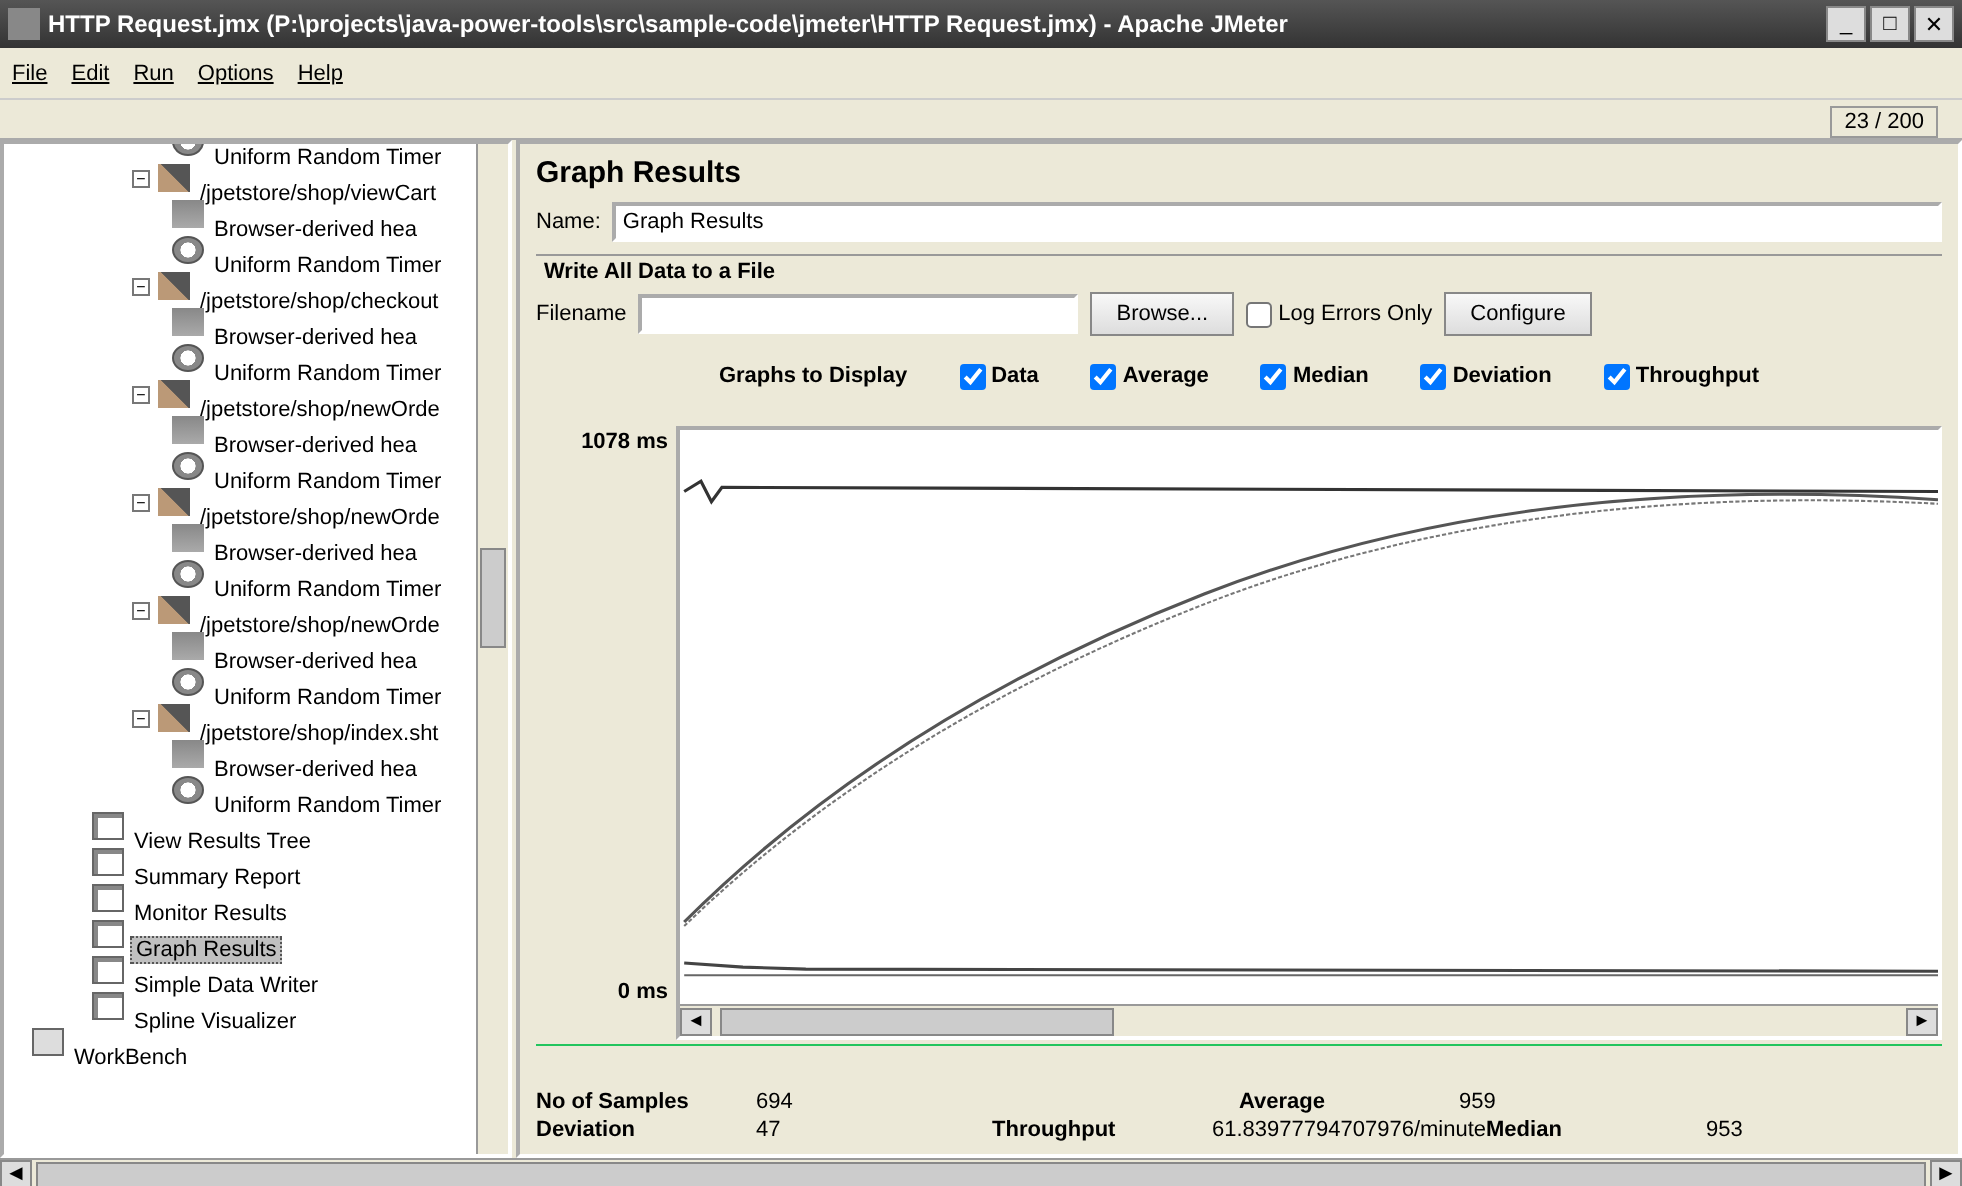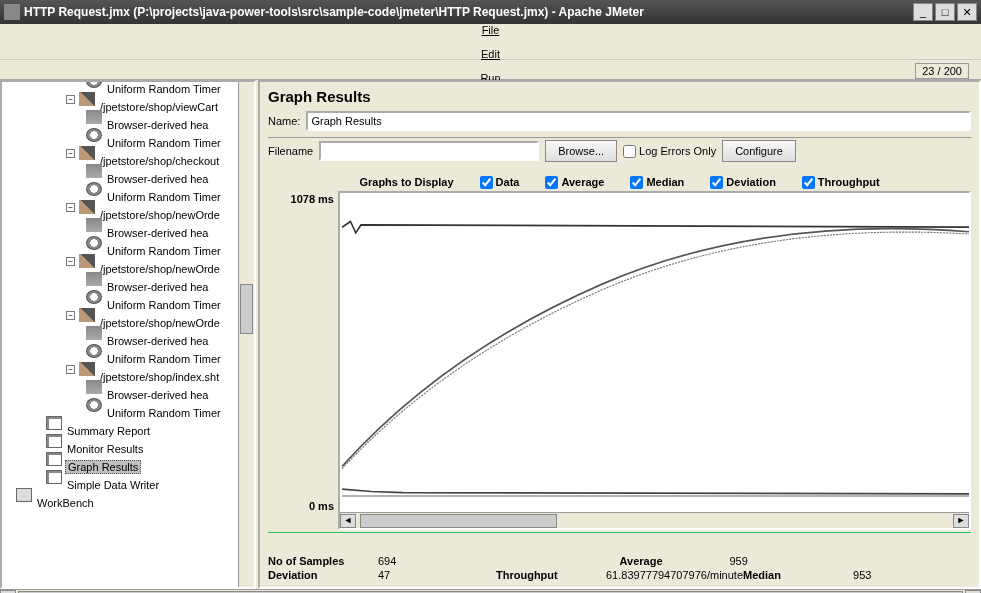--- a/index.html
+++ b/index.html
@@ -4,21 +4,21 @@
 <style>
 * { box-sizing: border-box; margin: 0; padding: 0; font-family: Arial, sans-serif; font-size: 11px; }
 body { width: 981px; height: 593px; background: #ece9d8; overflow: hidden; }
 
 .titlebar { height: 24px; background: linear-gradient(#555,#333); color: white; display: flex; align-items: center; padding: 0 4px; }
 .titlebar .icon { width: 16px; height: 16px; background: #888; margin-right: 4px; }
 .titlebar .title { flex: 1; font-size: 12px; font-weight: bold; }
 .titlebar .wbuttons { display: flex; gap: 2px; }
 .titlebar .wbtn { width: 20px; height: 18px; background: #ddd; border: 1px solid #888; display: flex; align-items: center; justify-content: center; color: #000; }
 
-.menubar { height: 36px; background: #ece9d8; border-bottom: 1px solid #ccc; display: flex; align-items: center; padding: 0 6px; gap: 12px; flex-direction: column; }
+.menubar { height: 26px; background: #ece9d8; border-bottom: 1px solid #ccc; display: flex; align-items: center; padding: 0 6px; gap: 12px; }
 .menubar span { text-decoration: underline; text-decoration-color: #000; }
 .menubar .mi { color: #000; }
 
 .counter-row { height: 20px; display: flex; justify-content: flex-end; align-items: flex-end; padding-right: 12px; border-bottom: 1px solid #aaa; }
 .counter-box { border: 1px solid #999; padding: 1px 6px; background: #ece9d8; }
 
 .body { display: flex; height: calc(593px - 24px - 22px - 20px - 18px); }
 
 .tree-panel { width: 256px; border: 2px inset #fff; background: #fff; overflow: hidden; position: relative; }
 .tree-content { position: absolute; top: -10px; left: 0; right: 16px; }
@@ -42,21 +42,21 @@
 .row { display: flex; align-items: center; margin-bottom: 6px; gap: 6px; }
 .row label { font-weight: normal; }
 input[type=text] { border: 2px inset #fff; background: #fff; height: 20px; padding: 0 3px; }
 .name-input { flex: 1; }
 .legend { font-weight: bold; margin-bottom: 4px; padding-left: 4px; }
 .file-group { border-top: 1px solid #999; padding-top: 2px; margin-bottom: 4px;}
 .btn { background: linear-gradient(#f8f8f8,#ddd); border: 1px solid #888; padding: 3px 12px; height: 22px; }
 .cb { display: inline-flex; gap: 3px; }
 .cb input { width: 13px; height: 13px; }
 
-.graphs-row { display: flex; justify-content: center; gap: 26px; margin: 4px 0 2px; }
+.graphs-row { display: flex; justify-content: center; gap: 26px; margin: 4px 0 18px; }
 .graphs-row .glabel { font-weight: bold; }
 
 .chart-wrap { flex: 1; position: relative; display: flex; }
 .chart-ylabels { width: 70px; position: relative; }
 .chart-ylabels .yl-top { position: absolute; top: 2px; right: 4px; font-weight: bold; }
 .chart-ylabels .yl-bot { position: absolute; bottom: 18px; right: 4px; font-weight: bold; }
 .chart-area { flex: 1; border: 2px inset #fff; background: #fff; position: relative; overflow:hidden; }
 .chart-area svg { width: 100%; height: calc(100% - 16px); }
 .chart-hscroll { position: absolute; bottom: 0; left: 0; right: 0; height: 16px; background: #ece9d8; border-top: 1px solid #999; display:flex; align-items:center;}
 .chart-hscroll .arrow { width: 16px; height: 14px; background:#ddd; border:1px solid #888; text-align:center; font-size:9px;}
@@ -198,55 +198,66 @@
           <span class="label">Browser-derived hea</span>
         </div>
         <div class="tree-node">
           <span class="spacer" style="width: 80px;"></span>
           <span class="ico ico-timer"></span>
           <span class="label">Uniform Random Timer</span>
         </div>
         <div class="tree-node">
           <span class="spacer" style="width: 40px;"></span>
           <span class="ico ico-report"></span>
+          <span class="label">View Results Tree</span>
+        </div>
+        <div class="tree-node">
+          <span class="spacer" style="width: 40px;"></span>
+          <span class="ico ico-report"></span>
           <span class="label">Summary Report</span>
         </div>
         <div class="tree-node">
           <span class="spacer" style="width: 40px;"></span>
           <span class="ico ico-report"></span>
           <span class="label">Monitor Results</span>
         </div>
         <div class="tree-node sel">
           <span class="spacer" style="width: 40px;"></span>
           <span class="ico ico-report"></span>
           <span class="label">Graph Results</span>
         </div>
         <div class="tree-node">
           <span class="spacer" style="width: 40px;"></span>
           <span class="ico ico-report"></span>
           <span class="label">Simple Data Writer</span>
+        </div>
+        <div class="tree-node">
+          <span class="spacer" style="width: 40px;"></span>
+          <span class="ico ico-report"></span>
+          <span class="label">Spline Visualizer</span>
         </div>
         <div class="tree-node">
           <span class="spacer" style="width: 10px;"></span>
           <span class="ico ico-wb"></span>
           <span class="label">WorkBench</span>
         </div>
       </div>
     <div class="tree-vscroll">
         <div class="thumb"></div>
       </div>
   </div>
 
   <div class="main-panel">
     <div class="main-title">Graph Results</div>
     <div class="row">
       <label>Name:</label>
       <input type="text" class="name-input" value="Graph Results" style="">
     </div>
     <div class="file-group">
+      <div class="legend">Write All Data to a File</div>
       <div class="row">
         <label>Filename</label>
         <input type="text" style="width: 220px;" value="">
         <button class="btn">Browse...</button>
         <label class="cb">
             <input type="checkbox" style="">
             <span>Log Errors Only</span>
           </label>
         <button class="btn">Configure</button>
       </div>

